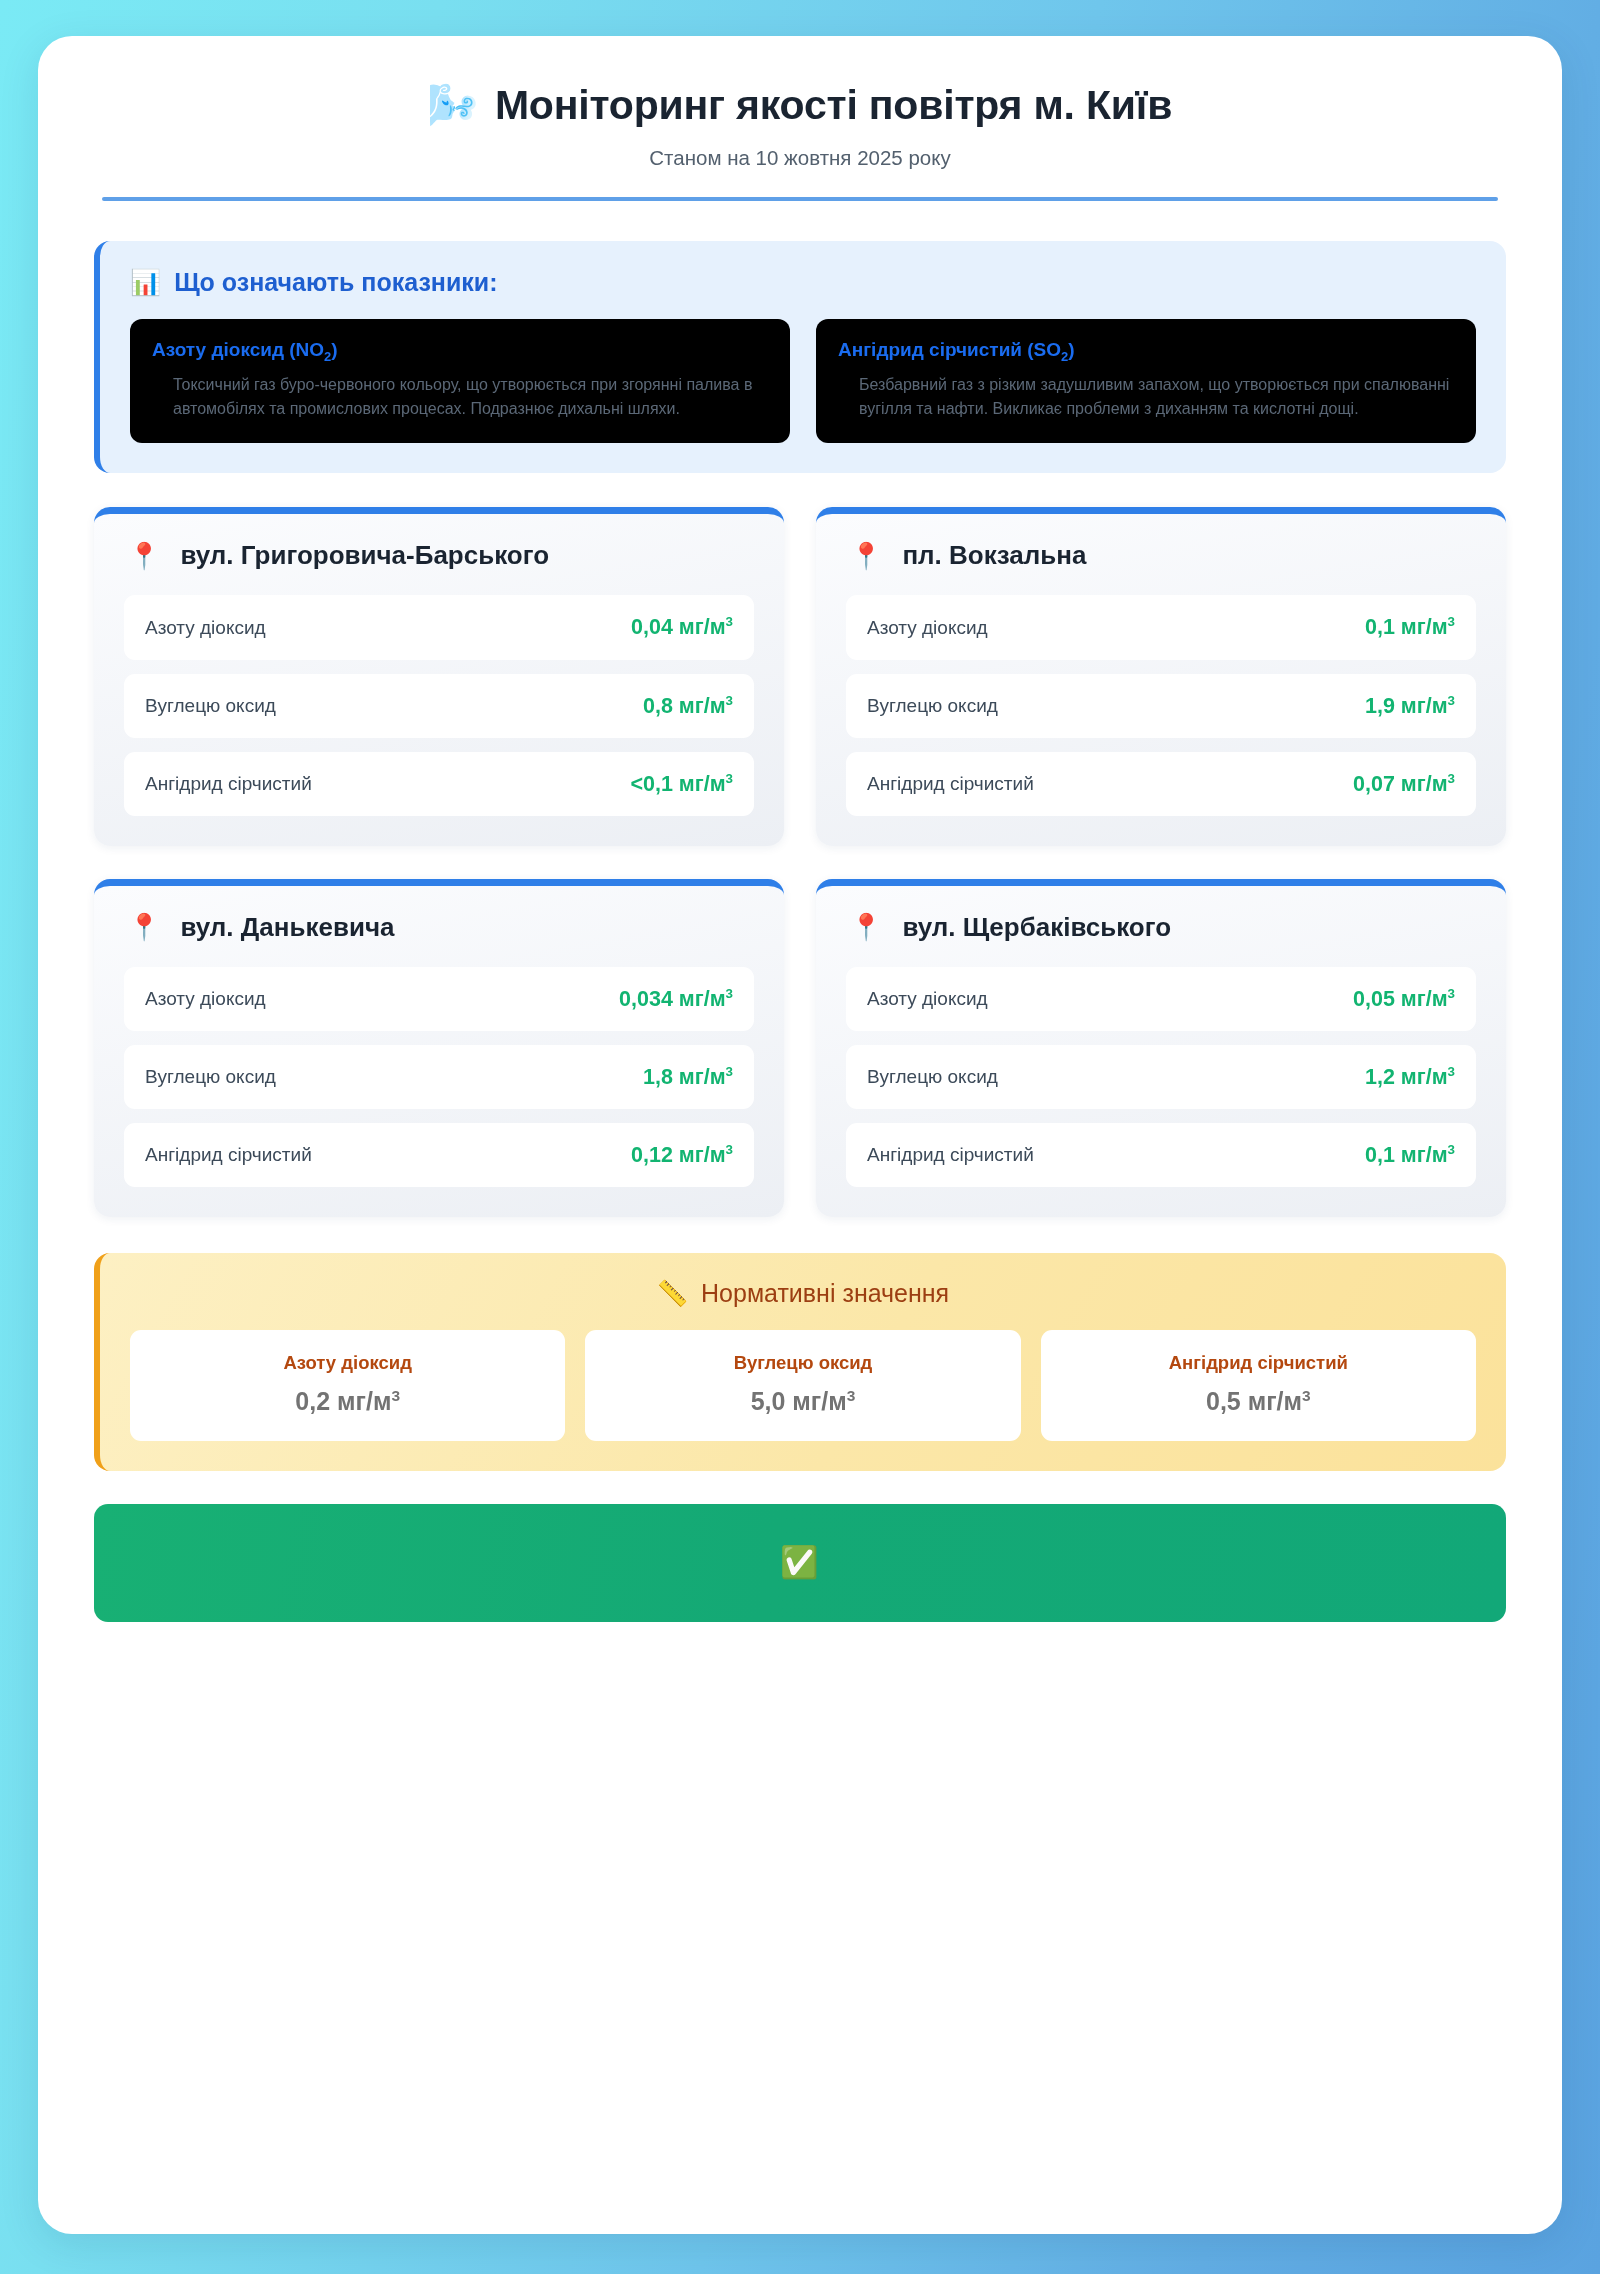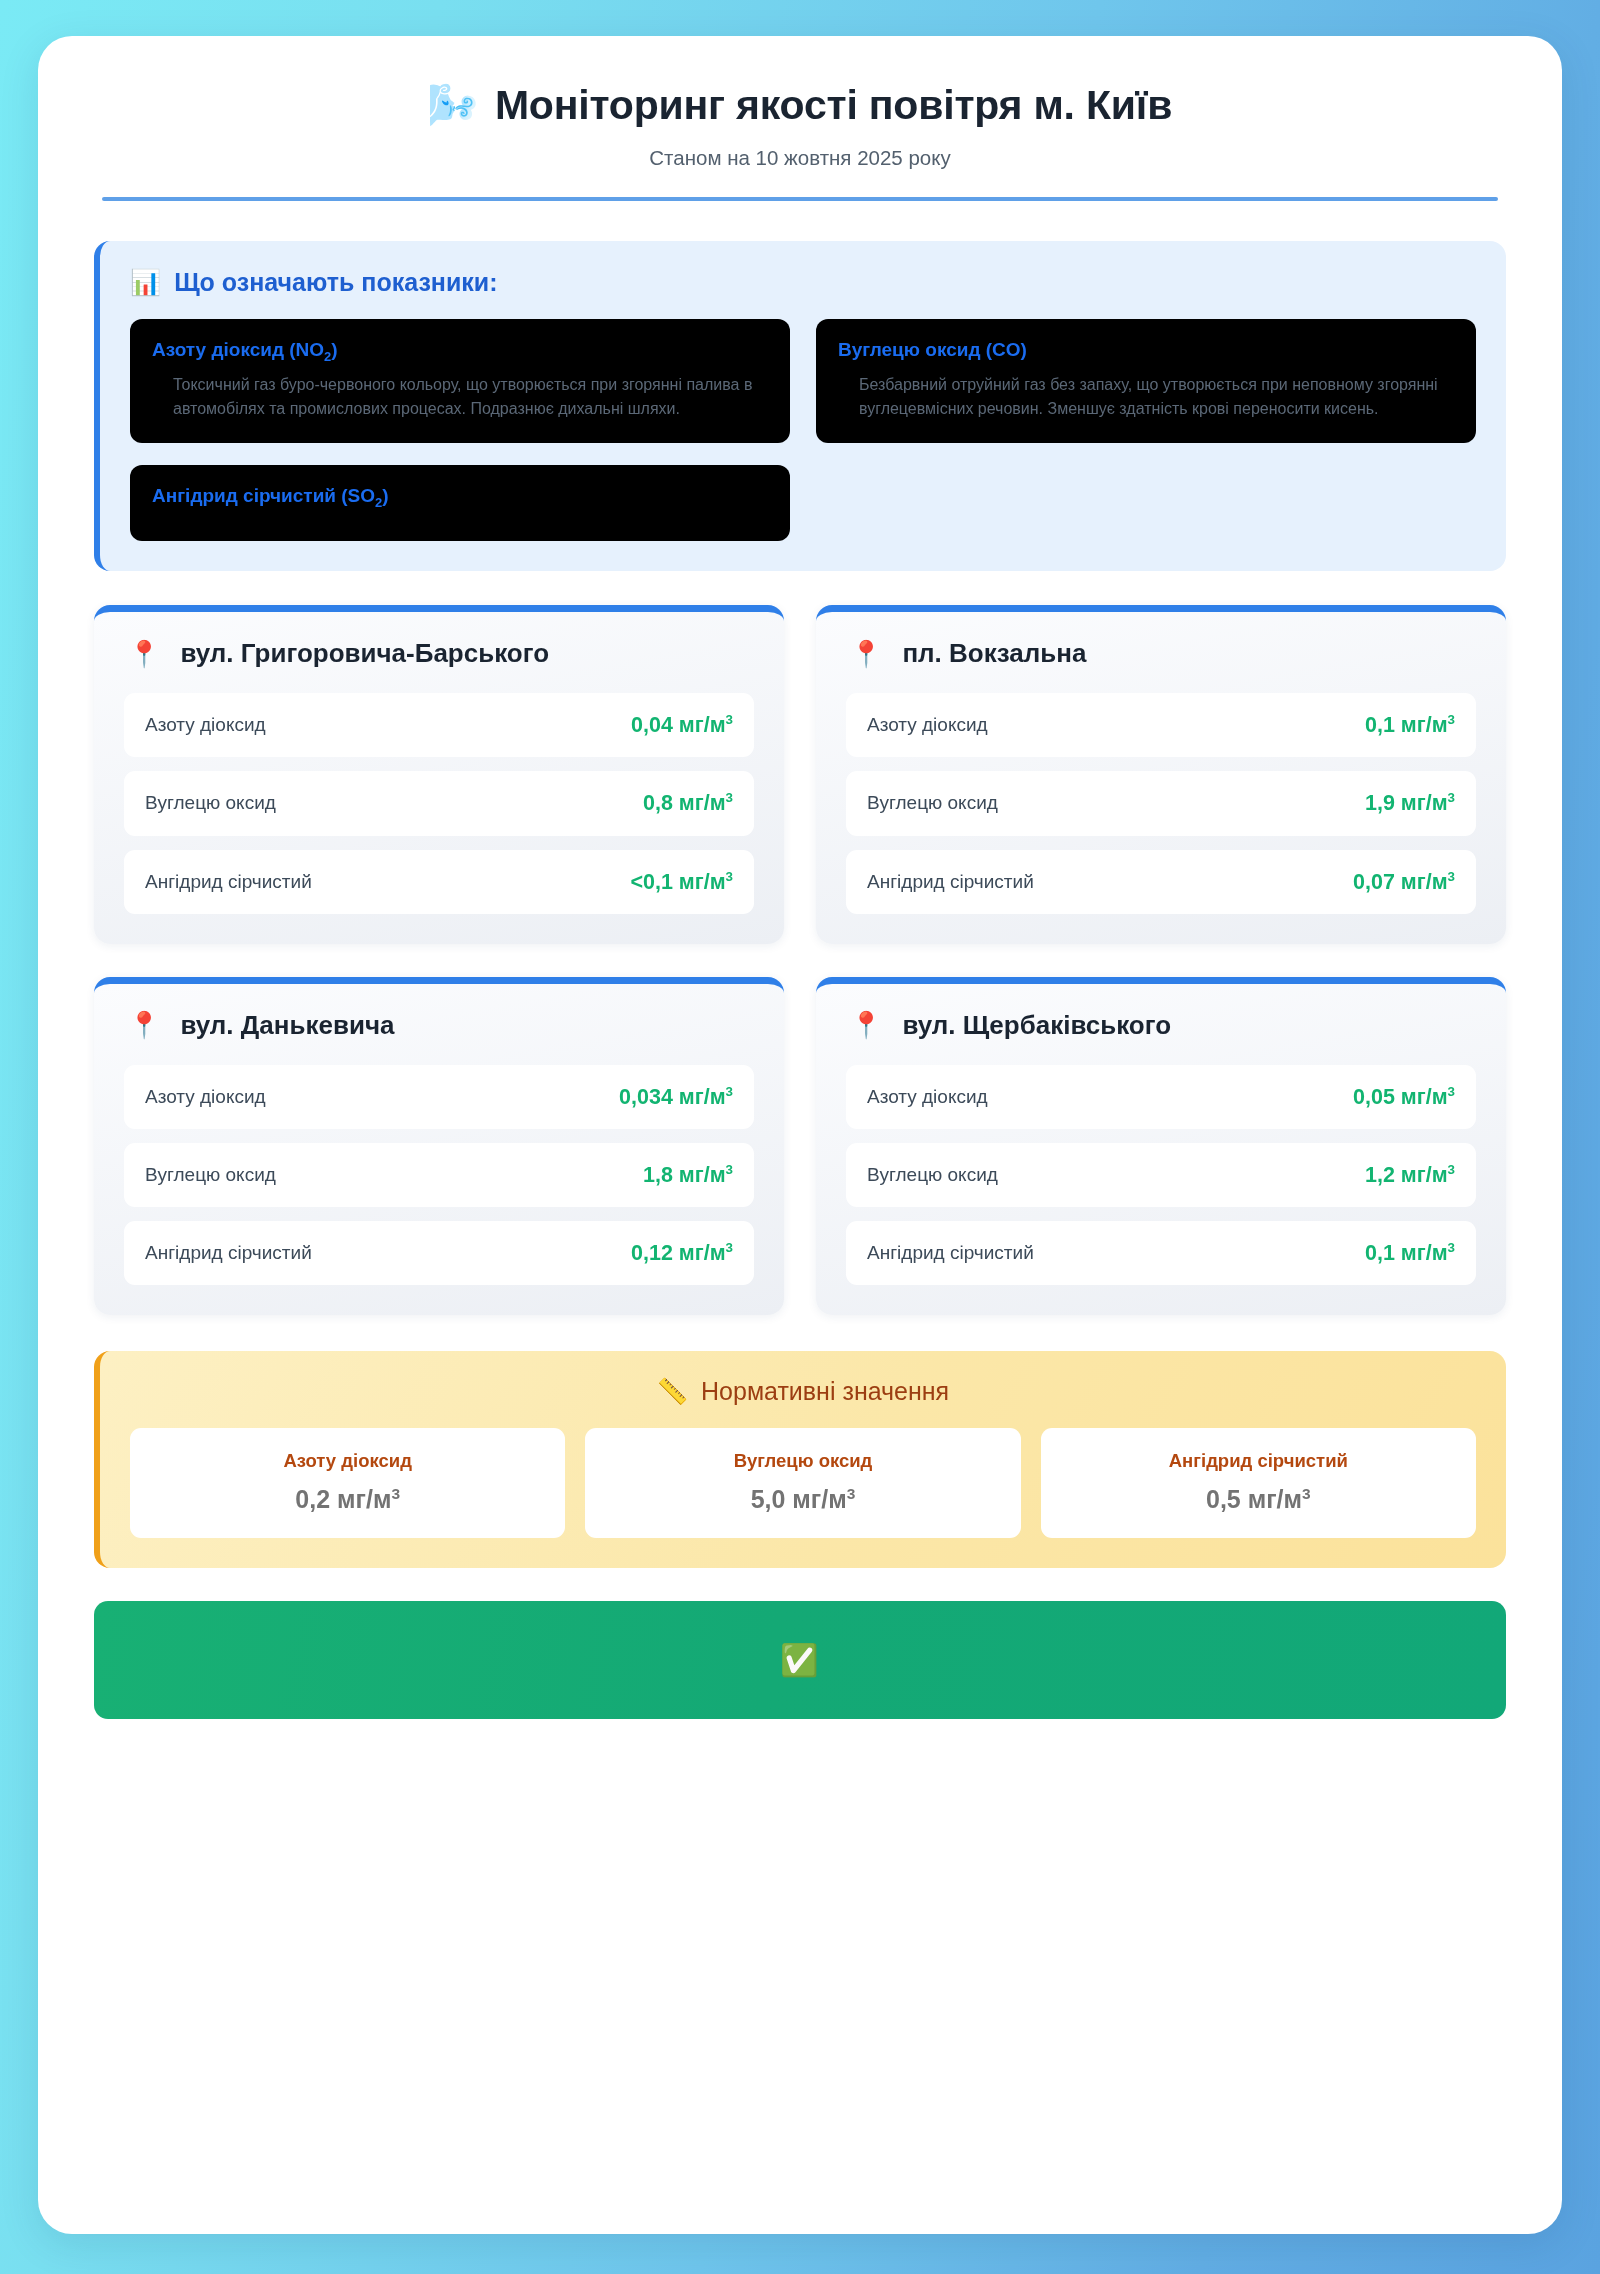--- a/index.html
+++ b/index.html
@@ -230,27 +230,24 @@
       <span class="info-panel-emoji">📊</span>
       <h2 class="info-panel-title">Що означають показники:</h2>
     </div>
     <div class="info-grid">
 
       <div class="info-card">
         <div class="info-card-title"><span>Азоту діоксид (NO</span><sub>2</sub><span>)</span></div>
         <p class="info-card-text">Токсичний газ буро-червоного кольору, що утворюється при згорянні палива в автомобілях та промислових процесах. Подразнює дихальні шляхи.</p>
       </div>
 
-      <div class="info-card">
-        <div class="info-card-title"><span>Вуглецю оксид (CO)</span><sub></sub><span></span></div>
-        <p class="info-card-text">Безбарвний отруйний газ без запаху, що утворюється при неповному згорянні вуглецевмісних речовин. Зменшує здатність крові переносити кисень.</p>
-      </div>
 
       <div class="info-card">
         <div class="info-card-title"><span>Ангідрид сірчистий (SO</span><sub>2</sub><span>)</span></div>
+        <p class="info-card-text">Безбарвний газ з різким задушливим запахом, що утворюється при спалюванні вугілля та нафти. Викликає проблеми з диханням та кислотні дощі.</p>
       </div>
 
     </div>
   </section>
 
   <section class="stations">
 
     <article class="station-card">
       <div class="station-head">
         <span class="pin-emoji">📍</span>

